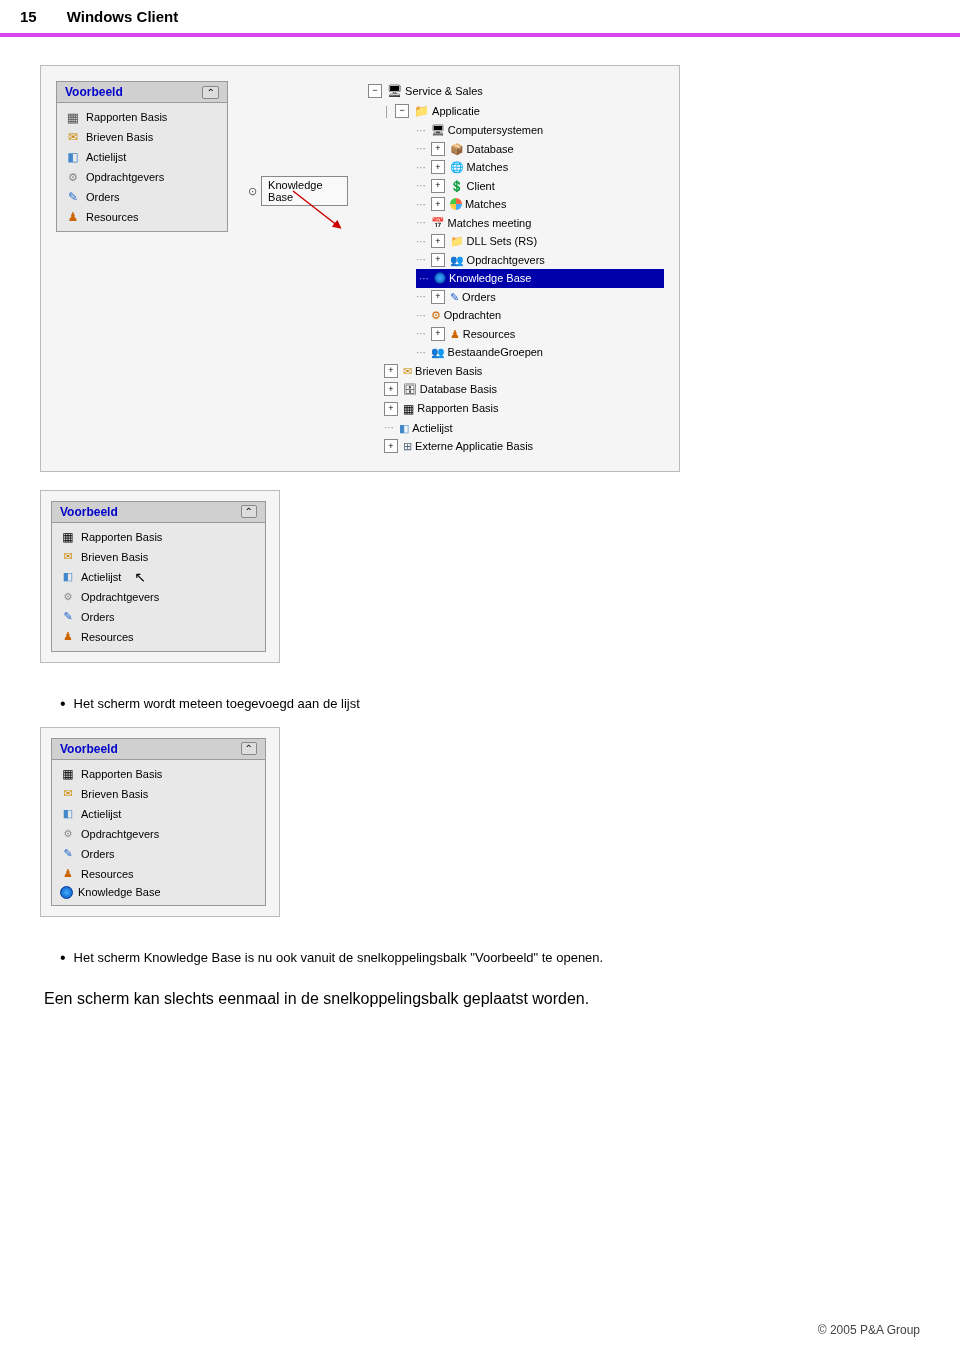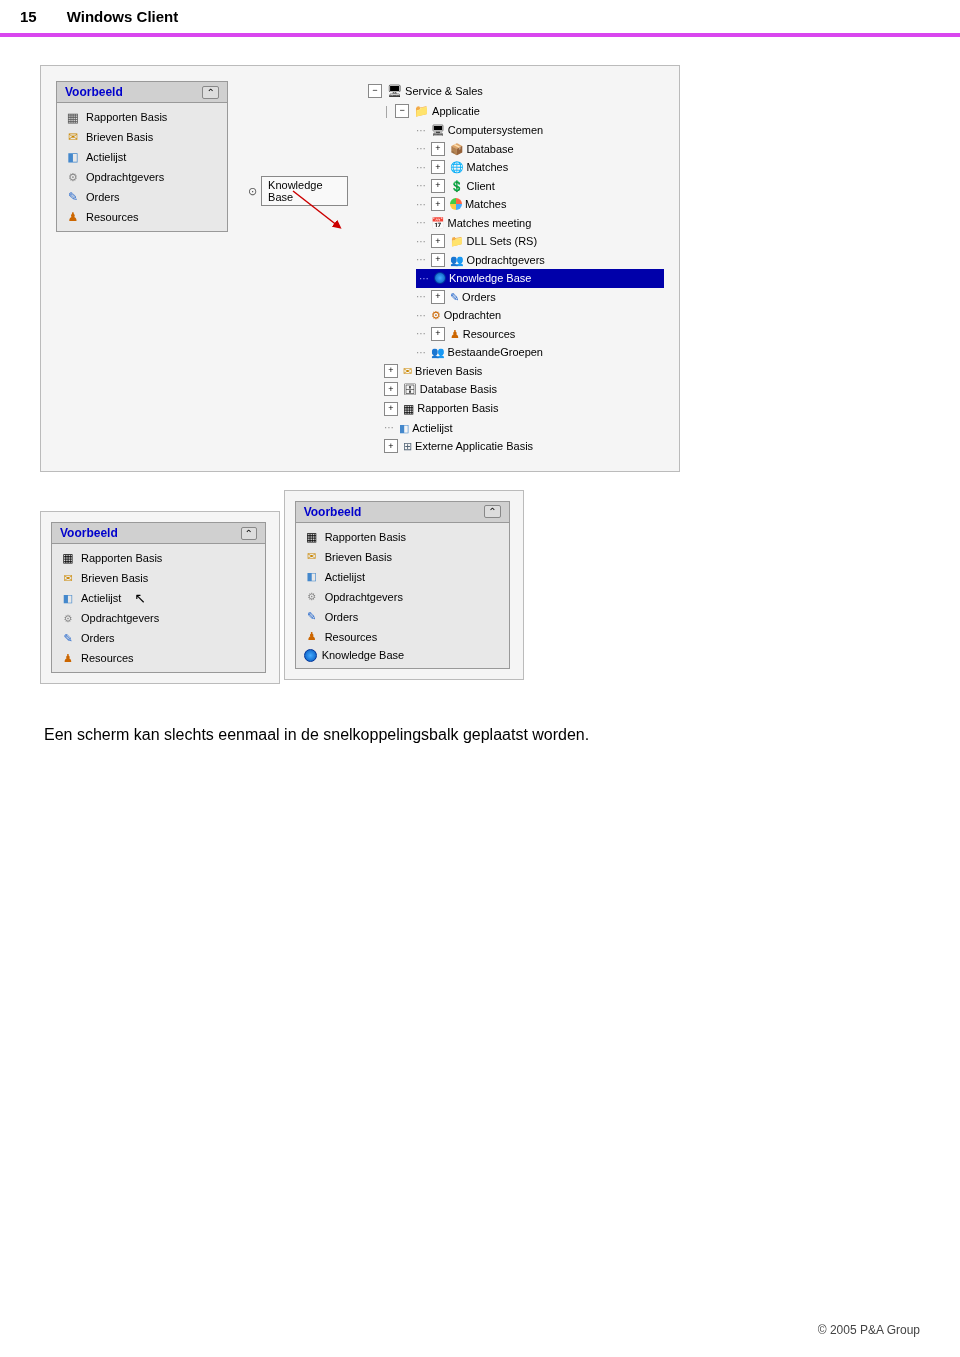--- a/index.html
+++ b/index.html
@@ -395,20 +395,23 @@
         </div>
         <div class="voorbeeld-item">
           <span class="icon" style="color:#cc6600; font-size:11px;">♟</span>
           <span>Resources</span>
         </div>
       </div>
     </div>
   </div>
 
   
+  <div class="bullet-text">
+    <span>Het scherm wordt meteen toegevoegd aan de lijst</span>
+  </div>
 
   
   <div class="screenshot-wrapper" style="width:240px; padding:10px;">
     <div class="voorbeeld-panel" style="width:215px;">
       <div class="voorbeeld-header">
         <span class="voorbeeld-title">Voorbeeld</span>
         <span class="voorbeeld-collapse-btn">⌃</span>
       </div>
       <div class="voorbeeld-items">
         <div class="voorbeeld-item">
@@ -437,20 +440,23 @@
         </div>
         <div class="voorbeeld-item">
           <span class="icon" style="font-size:11px; background:radial-gradient(circle,#44aaff,#0055bb); border-radius:50%; display:inline-block; width:13px; height:13px; border:1px solid #003399;"></span>
           <span>Knowledge Base</span>
         </div>
       </div>
     </div>
   </div>
 
   
+  <div class="bullet-text">
+    <span>Het scherm Knowledge Base is nu ook vanuit de snelkoppelingsbalk "Voorbeeld" te openen.</span>
+  </div>
 
   
   <div class="final-text">
     <span>Een scherm kan slechts eenmaal in de snelkoppelingsbalk geplaatst worden.</span>
   </div>
 
 </div>
 
 <div class="page-footer">
   <span>© 2005 P&amp;A Group</span>

